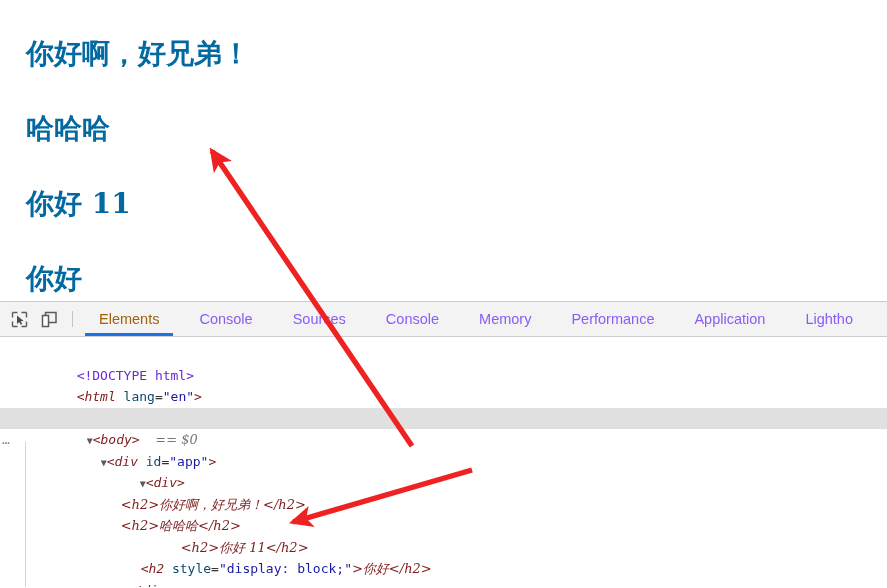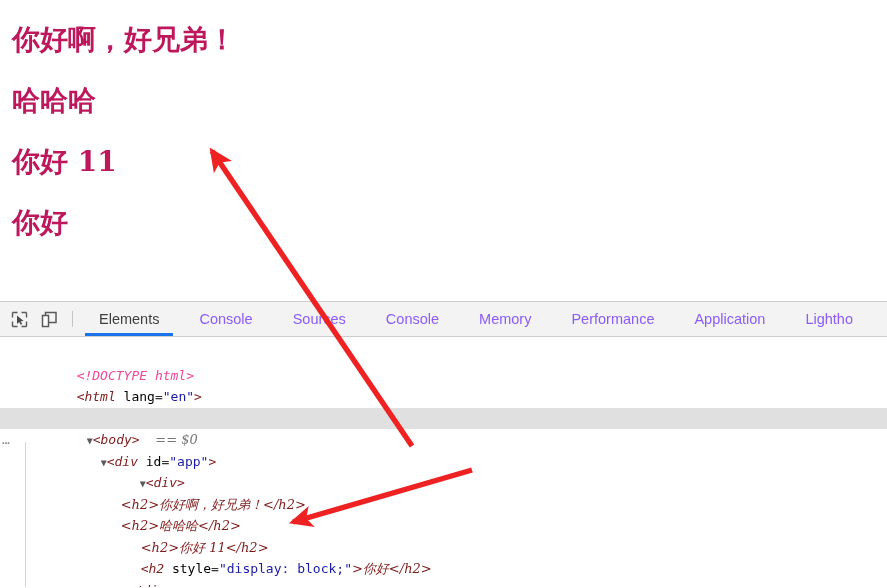--- a/index.html
+++ b/index.html
@@ -25,27 +25,27 @@
     left: 0; top: 0;
     width: 887px;
     height: 301px;
     background: #ffffff;
     overflow: hidden;
   }
   #page-app {
     padding: 8px 0 0 0;
   }
   .page-h2 {
-    margin: 2px;
+    margin: 16px;
     padding: 0 0 0 10px;
     font-family: "DejaVu Serif", "Liberation Serif", serif;
     font-weight: bold;
     font-size: 28px;
     line-height: 1.0;
-    color: #be185d;
+    color: #0369a1;
     height: 59px;
     display: flex;
     align-items: center;
   }
 
   
   #devtools {
     position: absolute;
     left: 0; top: 301px;
     width: 887px;
@@ -92,21 +92,21 @@
     padding: 0 20px;
     display: flex;
     align-items: center;
     font-size: 14.5px;
     color: #8b5cf6;
     white-space: nowrap;
     cursor: pointer;
     font-family: "Liberation Sans", sans-serif;
   }
   .dt-tab.selected {
-    color: #404040;
+    color: #a16207;
   }
   .dt-tab.selected::after {
     content: "";
     position: absolute;
     left: 6px; right: 6px;
     bottom: 0;
     height: 3px;
     background: #1a73e8;
   }
 
@@ -143,23 +143,23 @@
     top: 105px;
     width: 1px;
     height: 145px;
     background: #c8d7ec;
   }
   .arrow-toggle {
     color: #5a5a5a;
     font-size: 10px;
   }
   .tag     { color: #7f1d1d; font-style: italic; }
-  .attr    { color: #000000; }
+  .attr    { color: #0c4a6e; }
   .val     { color: #1a1aa6; }
-  .doctype { color: #ec4899; font-style: italic; }
+  .doctype { color: #6d28d9; }
   .txt     { color: #303030; }
   .eqsel   { color: #777777; font-style: italic; font-family: "DejaVu Serif", serif; }
   .cn      { font-family: "DejaVu Serif", "Liberation Serif", serif; }
 
   
   #annotations {
     position: absolute;
     left: 0; top: 0;
     width: 887px; height: 588px;
     pointer-events: none;
@@ -243,21 +243,21 @@
       </div>
 
       <div class="dom-row" style="padding-left:58px">
         <span class="tag cn">&lt;h2&gt;你好啊，好兄弟！&lt;/h2&gt;</span>
       </div>
 
       <div class="dom-row" style="padding-left:58px">
         <span class="tag cn">&lt;h2&gt;哈哈哈&lt;/h2&gt;</span>
       </div>
 
-      <div class="dom-row" style="padding-left:78px">
+      <div class="dom-row" style="padding-left:118px">
         <span class="tag cn">&lt;h2&gt;你好 11&lt;/h2&gt;</span>
       </div>
 
       <div class="dom-row" style="padding-left:78px">
         <span class="tag">&lt;h2</span><span class="txt"> </span><span class="attr">style</span><span class="txt">=</span><span class="val">"display: block;"</span><span class="tag cn">&gt;你好&lt;/h2&gt;</span>
       </div>
 
       <div class="dom-row" style="padding-left:64px">
         <span class="tag">&lt;/div&gt;</span>
       </div>

